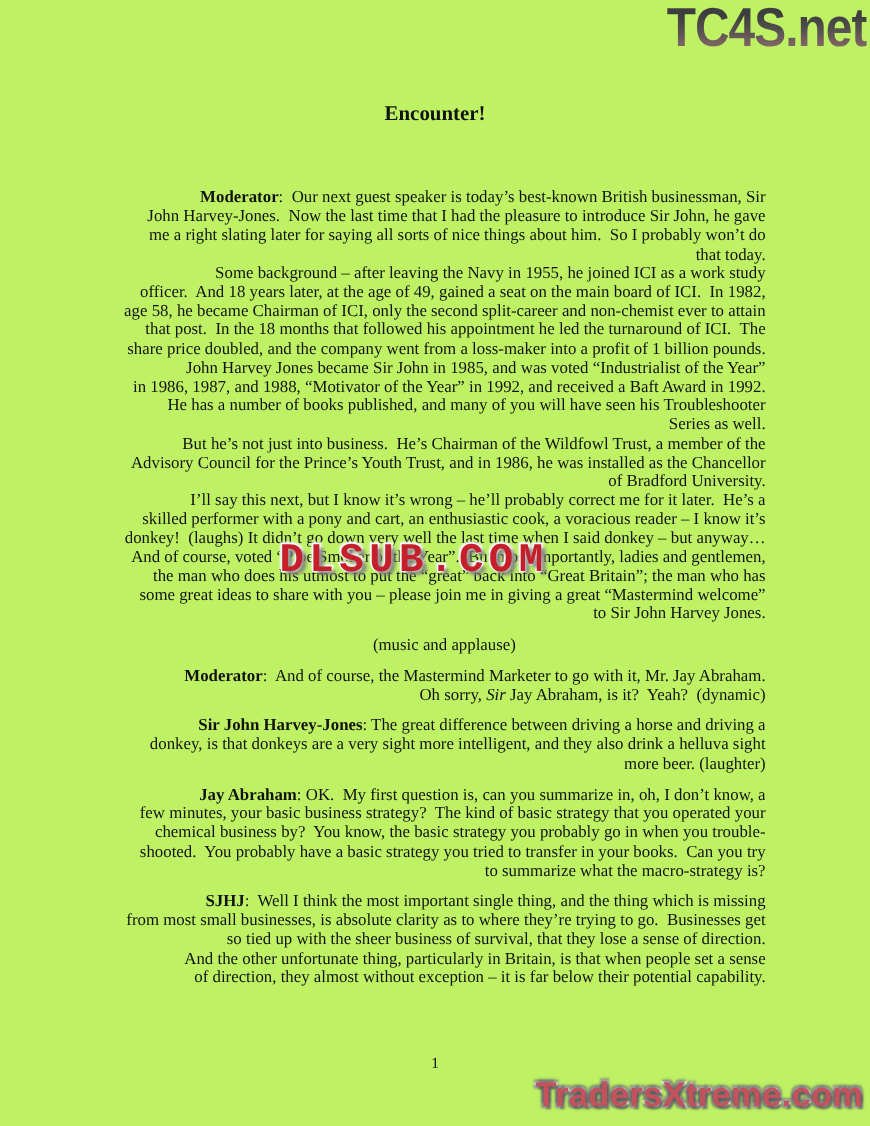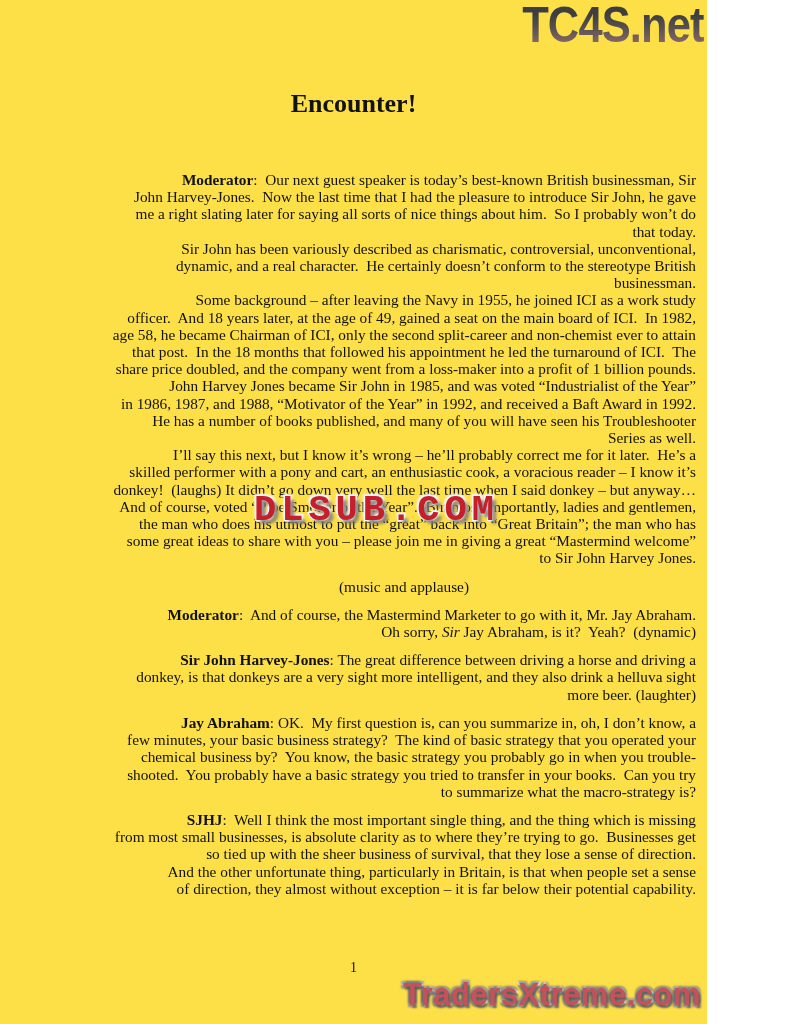--- a/index.html
+++ b/index.html
@@ -1,20 +1,20 @@
 <!DOCTYPE html>
 <html><head>
 <meta charset="utf-8">
 <style>
   html, body { margin: 0; padding: 0; background: #ffffff; }
   .page {
     position: relative;
-    width: 707px;
+    width: 791px;
     height: 1024px;
-    background: #fde047;
+    background: #bef264;
     font-family: "Liberation Serif", serif;
     color: #121212;
     overflow: hidden;
   }
 
   
   .wm-tc4s {
     position: absolute;
     top: 0;
     right: 3px;
@@ -31,21 +31,21 @@
     color: transparent;
   }
 
   .title {
     position: absolute;
     top: 90px;
     left: 0;
     width: 100%;
     text-align: center;
     font-weight: bold;
-    font-size: 26px;
+    font-size: 19px;
     line-height: 28px;
   }
 
   .body-text {
     position: absolute;
     top: 171px;
     left: 112px;
     width: 584px;
     font-size: 15.3px;
     line-height: 17.2px;
@@ -113,26 +113,26 @@
   <div class="wm-tc4s">TC4S.net</div>
 
   <div class="title">
     <div>Encounter!</div>
   </div>
 
   <div class="body-text">
 
     <p class="para"><b class="speaker">Moderator</b><span>:  Our next guest speaker is today’s best-known British businessman, Sir John Harvey-Jones.  Now the last time that I had the pleasure to introduce Sir John, he gave me a right slating later for saying all sorts of nice things about him.  So I probably won’t do that today.</span></p>
 
-    <p class="para"><span>Sir John has been variously described as charismatic, controversial, unconventional, dynamic, and a real character.  He certainly doesn’t conform to the stereotype British businessman.</span></p>
 
     <p class="para"><span>Some background – after leaving the Navy in 1955, he joined ICI as a work study officer.  And 18 years later, at the age of 49, gained a seat on the main board of ICI.  In 1982, age 58, he became Chairman of ICI, only the second split-career and non-chemist ever to attain that post.  In the 18 months that followed his appointment he led the turnaround of ICI.  The share price doubled, and the company went from a loss-maker into a profit of 1 billion pounds.</span></p>
 
     <p class="para"><span>John Harvey Jones became Sir John in 1985, and was voted “Industrialist of the Year” in 1986, 1987, and 1988, “Motivator of the Year” in 1992, and received a Baft Award in 1992.  He has a number of books published, and many of you will have seen his Troubleshooter Series as well.</span></p>
 
+    <p class="para"><span>But he’s not just into business.  He’s Chairman of the Wildfowl Trust, a member of the Advisory Council for the Prince’s Youth Trust, and in 1986, he was installed as the Chancellor of Bradford University.</span></p>
 
     <p class="para"><span>I’ll say this next, but I know it’s wrong – he’ll probably correct me for it later.  He’s a skilled performer with a pony and cart, an enthusiastic cook, a voracious reader – I know it’s donkey!  (laughs) It didn’t go down very well the last time when I said donkey – but anyway…  And of course, voted “Pipe Smoker of the Year”.  But most importantly, ladies and gentlemen, the man who does his utmost to put the “great” back into “Great Britain”; the man who has some great ideas to share with you – please join me in giving a great “Mastermind welcome” to Sir John Harvey Jones.</span></p>
 
     <p class="stage gap"><span>(music and applause)</span></p>
 
     <p class="para gap"><b class="speaker">Moderator</b><span>:  And of course, the Mastermind Marketer to go with it, Mr. Jay Abraham.  Oh sorry, </span><i>Sir</i><span> Jay Abraham, is it?  Yeah?  (dynamic)</span></p>
 
     <p class="para gap"><b class="speaker">Sir John Harvey-Jones</b><span>: The great difference between driving a horse and driving a donkey, is that donkeys are a very sight more intelligent, and they also drink a helluva sight more beer. (laughter)</span></p>
 
     <p class="para gap"><b class="speaker">Jay Abraham</b><span>: OK.  My first question is, can you summarize in, oh, I don’t know, a few minutes, your basic business strategy?  The kind of basic strategy that you operated your chemical business by?  You know, the basic strategy you probably go in when you trouble-shooted.  You probably have a basic strategy you tried to transfer in your books.  Can you try to summarize what the macro-strategy is?</span></p>

